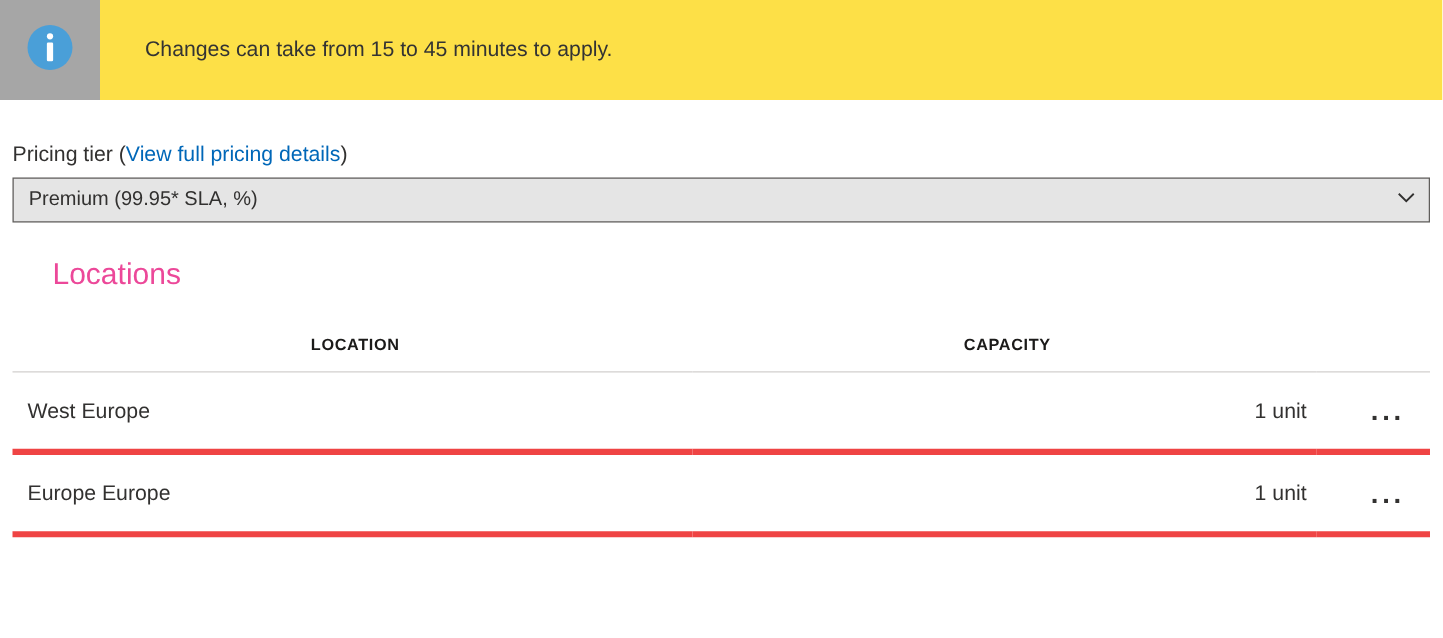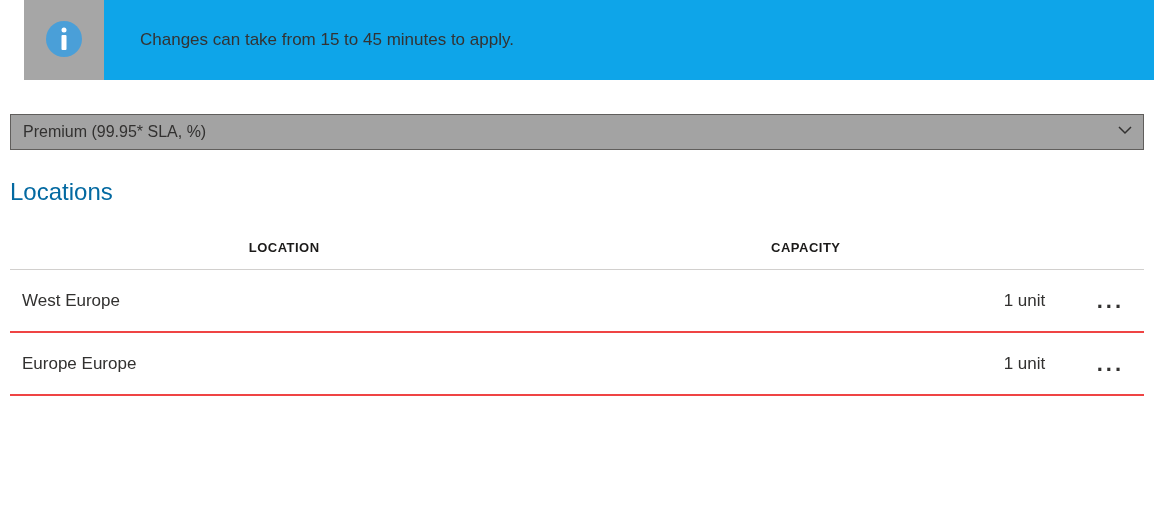--- a/index.html
+++ b/index.html
@@ -10,23 +10,22 @@
     body {
       font-family: "Segoe UI", -apple-system, BlinkMacSystemFont, sans-serif;
       font-size: 15px;
       color: #323130;
       background: #ffffff;
       width: 1154px;
     }
     .info-banner {
       display: flex;
       align-items: stretch;
-      background: #0ea5e9;
+      background: #fde047;
       min-height: 80px;
-      margin-left: 24px;
     }
     .info-icon-box {
       width: 80px;
       background: #a6a6a6;
       display: flex;
       align-items: center;
       justify-content: center;
     }
     .info-icon-box svg {
       width: 40px;
@@ -54,51 +53,52 @@
     .dropdown {
       border: 1px solid #605e5c;
       height: 36px;
       display: flex;
       align-items: center;
       justify-content: space-between;
       padding: 0 10px 0 12px;
       cursor: pointer;
       font-size: 16px;
       color: #323130;
-      background: #a3a3a3;
+      background: #e5e5e5;
     }
     .dropdown .chevron svg {
       width: 16px;
       height: 16px;
     }
     .locations-section {
       margin: 28px 10px 0 10px;
     }
     .locations-heading {
       font-size: 24px;
       font-weight: 400;
-      color: #0369a1;
+      color: #ec4899;
       margin-bottom: 22px;
+      margin-left: 32px;
     }
     .locations-table {
       width: 100%;
       border-collapse: collapse;
     }
     .locations-table th {
       text-align: center;
       font-size: 13px;
       font-weight: 700;
       letter-spacing: 0.5px;
       padding: 12px 8px 14px 12px;
       border-bottom: 1px solid #d2d0ce;
       color: #1b1a19;
     }
     .locations-table td {
       padding: 18px 8px 18px 12px;
-      border-bottom: 2px solid #ef4444;
+      border-bottom: 5px solid #ef4444;
       font-size: 17px;
       color: #323130;
       vertical-align: middle;
     }
     .col-location { width: 48%; }
     .col-capacity { width: 44%; text-align: right; }
     .col-actions { width: 8%; text-align: right; }
     .locations-table td.col-actions { text-align: right; padding-right: 20px; }
     .ellipsis-btn {
       display: inline-flex;
@@ -123,20 +123,23 @@
         <circle cx="20" cy="20" r="18" fill="#4a9fd8"></circle>
         <circle cx="20" cy="11" r="2.5" fill="#ffffff"></circle>
         <rect x="17.5" y="16" width="5" height="15" rx="1" fill="#ffffff"></rect>
       </svg>
     </span>
   </div>
   <div class="info-text">Changes can take from 15 to 45 minutes to apply.</div>
 </div>
 
 <div class="pricing-section">
+  <div class="pricing-label-row">
+    <span>Pricing tier (</span><span class="link">View full pricing details</span><span>)</span>
+  </div>
   <div class="dropdown">
     <span>Premium (99.95* SLA, %)</span>
     <span class="chevron">
       <svg viewBox="0 0 16 16">
           <path d="M2 5 L8 11 L14 5" fill="none" stroke="#323130" stroke-width="1.5"></path>
         </svg>
     </span>
   </div>
 </div>
 

